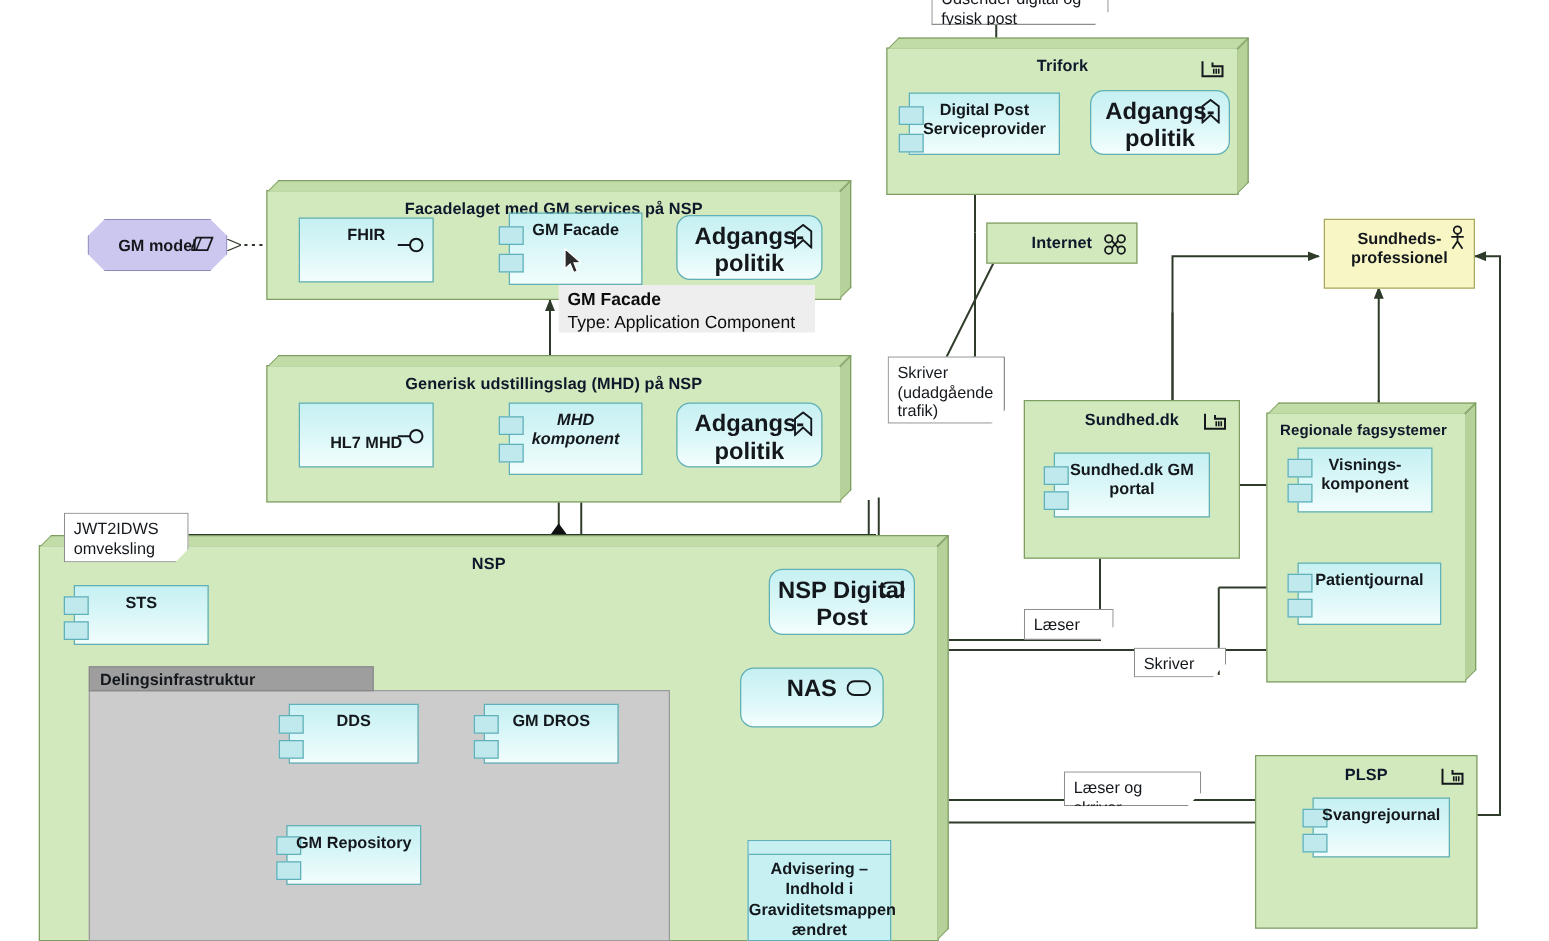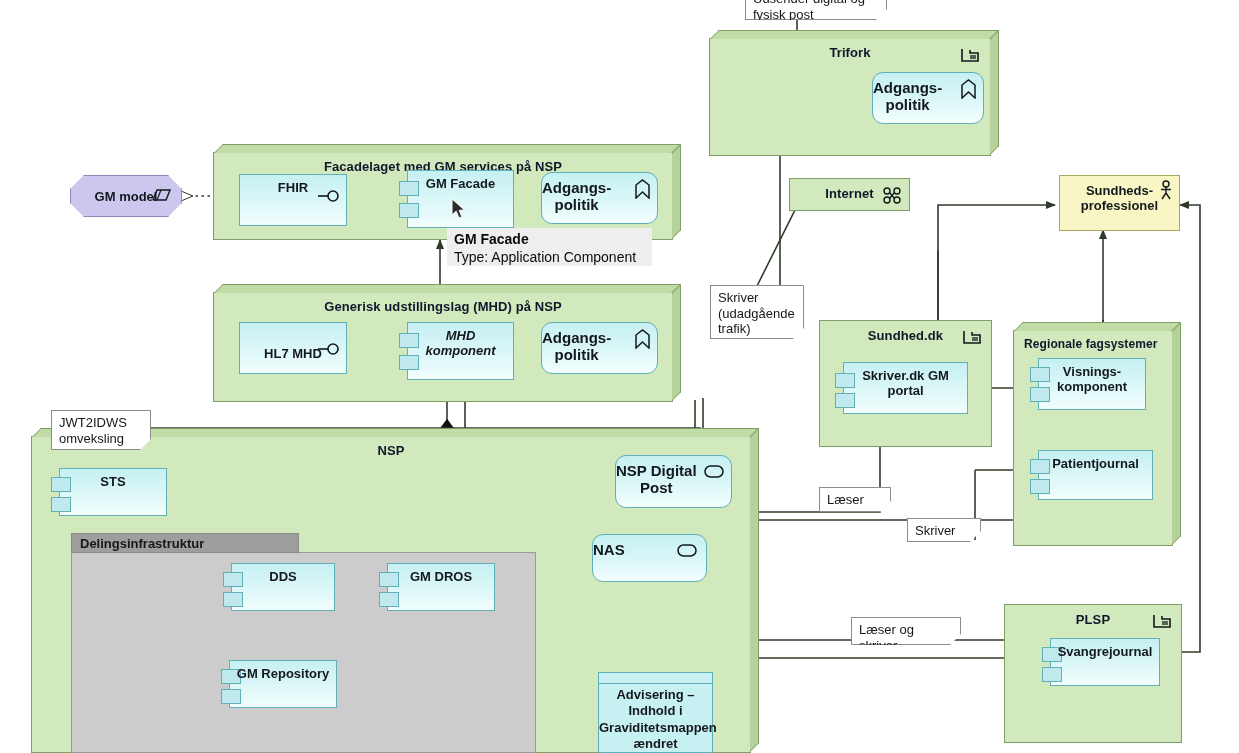--- a/index.html
+++ b/index.html
@@ -66,22 +66,22 @@
     position:absolute;left:-9px;width:20px;height:15px;
     background:#bfe9ec;border:1px solid #5fb0b8;box-sizing:border-box;
   }
   .comp .lug.a{top:10px;}
   .comp .lug.b{top:32px;}
 
   .rounded{
     position:absolute;border-radius:11px;
     background:linear-gradient(180deg,#c6f0f2 0%,#dbf7f8 55%,#f4fefe 100%);
     border:1px solid #5fb0b8;box-sizing:border-box;
-    display:flex;align-items:flex-start;justify-content:flex-start;text-align:center;
-    font-size:15px;color:#14181c;font-weight:700;padding-top:6px;line-height:1.15;
+    display:flex;align-items:flex-start;justify-content:center;text-align:center;
+    font-size:19px;color:#14181c;font-weight:700;padding-top:6px;line-height:1.15;
   }
 
   
   .actor{
     position:absolute;background:#f7f6c4;border:1px solid #a9a863;box-sizing:border-box;
     display:flex;align-items:flex-start;justify-content:center;text-align:center;
     font-size:13px;font-weight:700;color:#14181c;padding-top:8px;line-height:1.15;
   }
 
   
@@ -232,20 +232,26 @@
 
   <div class="group" style="left:709px;top:38px;width:282px;height:118px;">
     <div class="g-top"></div>
     <div class="g-right"></div>
     <div class="group-title">Trifork</div>
     <svg class="icon" style="right:10px;top:8px;" width="20" height="16">
       <path d="M2,2 L2,14 L18,14 L18,6 L10,6 L10,3" fill="none" stroke="#14181c" stroke-width="1.6"></path>
       <path d="M11,8 L11,12 M13,8 L13,12 M15,8 L15,12" stroke="#14181c" stroke-width="1.3"></path>
     </svg>
   </div>
+  <div class="comp" style="left:727px;top:74px;width:121px;height:50px;">
+    <span class="lug a"></span>
+    <span class="lug b"></span>
+    <span style="white-space:pre-line;">Digital Post
+Serviceprovider</span>
+  </div>
   <div class="rounded" style="left:872px;top:72px;width:112px;height:52px;">
     <span style="white-space:pre-line;">Adgangs-
 politik</span>
     <svg class="icon" style="right:6px;top:6px;" width="17" height="20">
       <path d="M2,19 L2,6 L8.5,1 L15,6 L15,19 L8.5,13 z" fill="none" stroke="#14181c" stroke-width="1.5"></path>
     </svg>
   </div>
 
   <div class="group" style="left:213px;top:152px;width:460px;height:88px;">
     <div class="g-top"></div>
@@ -381,21 +387,21 @@
   <div class="flatgroup" style="left:819px;top:320px;width:173px;height:127px;">
     <div class="group-title" style="top:7px;">Sundhed.dk</div>
     <svg class="icon" style="right:9px;top:8px;" width="20" height="16">
       <path d="M2,2 L2,14 L18,14 L18,6 L10,6 L10,3" fill="none" stroke="#14181c" stroke-width="1.6"></path>
       <path d="M11,8 L11,12 M13,8 L13,12 M15,8 L15,12" stroke="#14181c" stroke-width="1.3"></path>
     </svg>
   </div>
   <div class="comp" style="left:843px;top:362px;width:125px;height:52px;">
     <span class="lug a"></span>
     <span class="lug b" style="top:30px;"></span>
-    <span style="white-space:pre-line;">Skriver.dk GM
+    <span style="white-space:pre-line;">Sundhed.dk GM
 portal</span>
   </div>
 
   <div class="group" style="left:1013px;top:330px;width:160px;height:216px;">
     <div class="g-top"></div>
     <div class="g-right"></div>
     <div class="group-title left" style="font-size:12px;">Regionale fagsystemer</div>
   </div>
   <div class="comp" style="left:1038px;top:358px;width:108px;height:52px;">
     <span class="lug a" style="top:8px;"></span>

